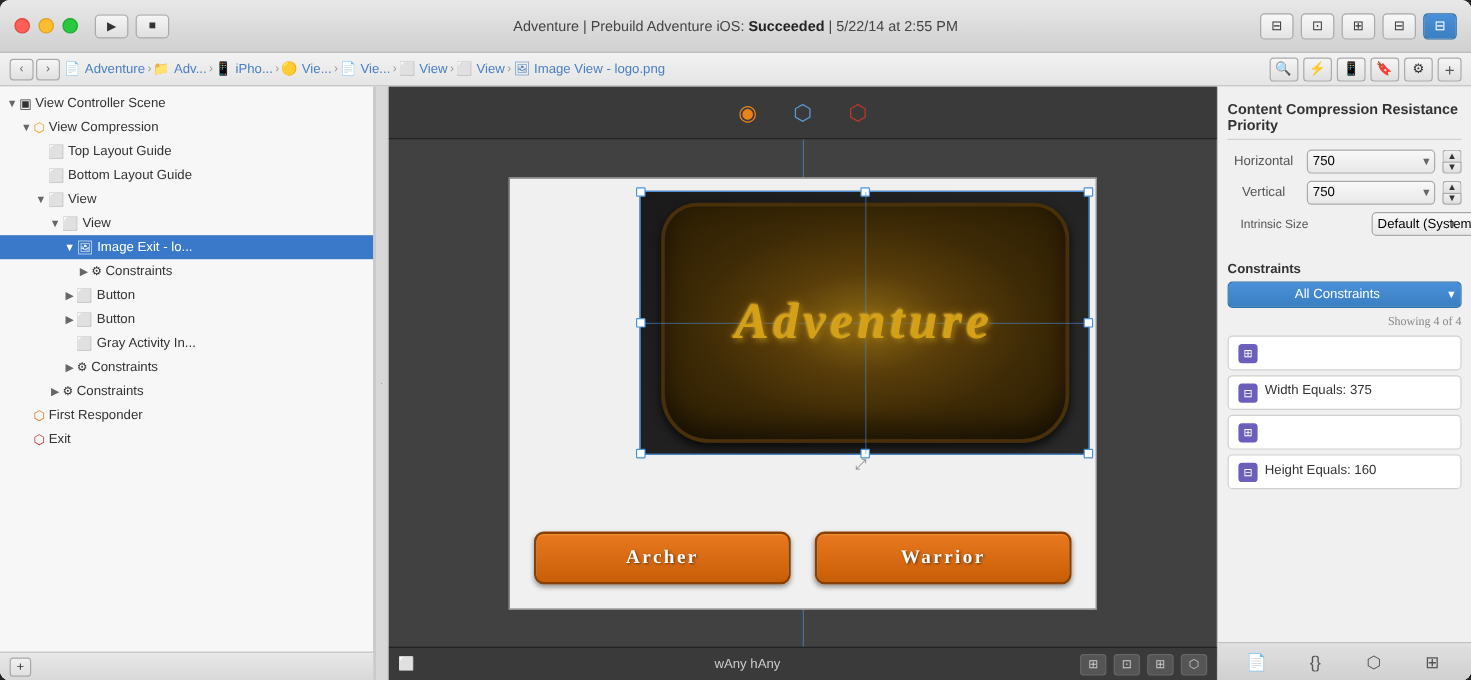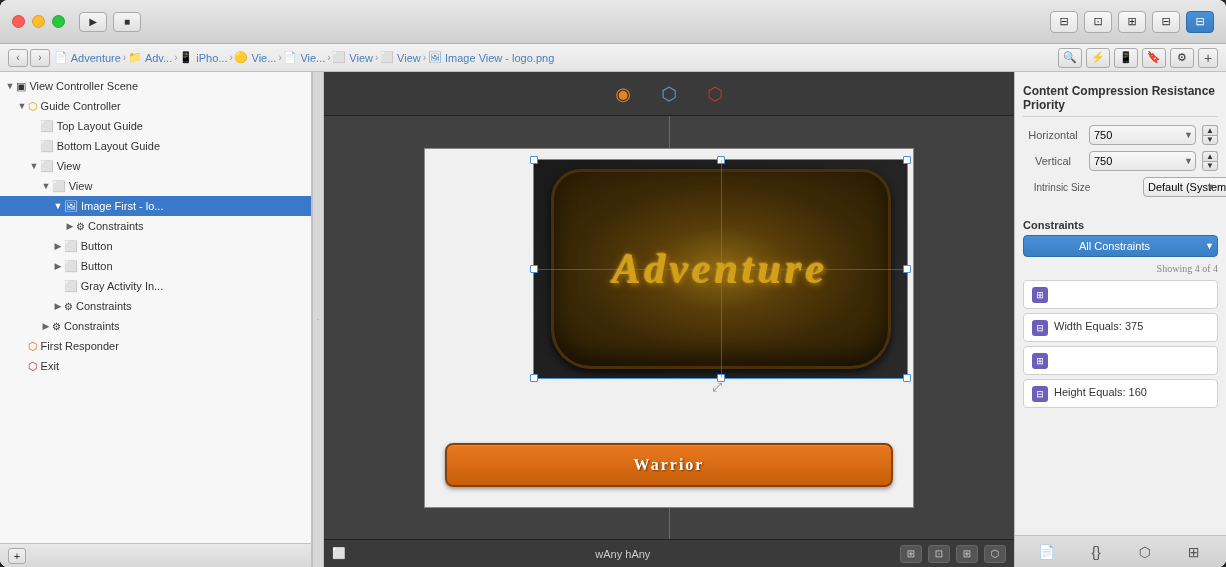--- a/index.html
+++ b/index.html
@@ -622,20 +622,23 @@
   <div class="titlebar">
     <div class="traffic-lights">
       <div class="tl tl-close"></div>
       <div class="tl tl-min"></div>
       <div class="tl tl-max"></div>
     </div>
     <div class="titlebar-controls">
       <div class="tb-btn">▶</div>
       <div class="tb-btn">■</div>
     </div>
+    <div class="titlebar-title">
+      <span>Adventure | Prebuild Adventure iOS: </span><strong>Succeeded</strong><span> | 5/22/14 at 2:55 PM</span>
+    </div>
     <div class="titlebar-right">
       <div class="tb-icon-btn">⊟</div>
       <div class="tb-icon-btn">⊡</div>
       <div class="tb-icon-btn">⊞</div>
       <div class="tb-icon-btn">⊟</div>
       <div class="tb-icon-btn active">⊟</div>
     </div>
   </div>
 
   <div class="breadcrumb-bar">
@@ -701,21 +704,21 @@
 
         <div class="tree-item" style="padding-left: 4px;">
           <span class="disclosure open"></span>
           <span class="item-icon">▣</span>
           <span class="item-label">View Controller Scene</span>
         </div>
 
         <div class="tree-item" style="padding-left: 16px;">
           <span class="disclosure open"></span>
           <span class="item-icon" style="color:#e8a020;">⬡</span>
-          <span class="item-label">Guide Controller</span>
+          <span class="item-label">View Compression</span>
         </div>
 
         <div class="tree-item" style="padding-left: 28px;">
           <span class="disclosure leaf"></span>
           <span class="item-icon">⬜</span>
           <span class="item-label">Top Layout Guide</span>
         </div>
 
         <div class="tree-item" style="padding-left: 28px;">
           <span class="disclosure leaf"></span>
@@ -731,21 +734,21 @@
 
         <div class="tree-item" style="padding-left: 40px;">
           <span class="disclosure open"></span>
           <span class="item-icon">⬜</span>
           <span class="item-label">View</span>
         </div>
 
         <div class="tree-item selected" style="padding-left: 52px;">
           <span class="disclosure open" style="color:white;"></span>
           <span class="item-icon">🖼</span>
-          <span class="item-label">Image First - lo...</span>
+          <span class="item-label">Image Exit - lo...</span>
         </div>
 
         <div class="tree-item" style="padding-left: 64px;">
           <span class="disclosure closed"></span>
           <span class="item-icon" style="font-size:10px;">⚙</span>
           <span class="item-label">Constraints</span>
         </div>
 
         <div class="tree-item" style="padding-left: 52px;">
           <span class="disclosure closed"></span>
@@ -818,20 +821,23 @@
             <div class="handle tr"></div>
             <div class="handle ml"></div>
             <div class="handle mr"></div>
             <div class="handle bl"></div>
             <div class="handle bc"></div>
             <div class="handle br"></div>
             <div class="resize-icon">⤢</div>
           </div>
           <div class="ios-buttons">
             <div class="ios-btn">
+              <span>Archer</span>
+            </div>
+            <div class="ios-btn">
               <span>Warrior</span>
             </div>
           </div>
         </div>
       </div>
 
       <div class="canvas-footer">
         <div class="canvas-footer-left">⬜</div>
         <span>wAny hAny</span>
         <div class="canvas-footer-right">

